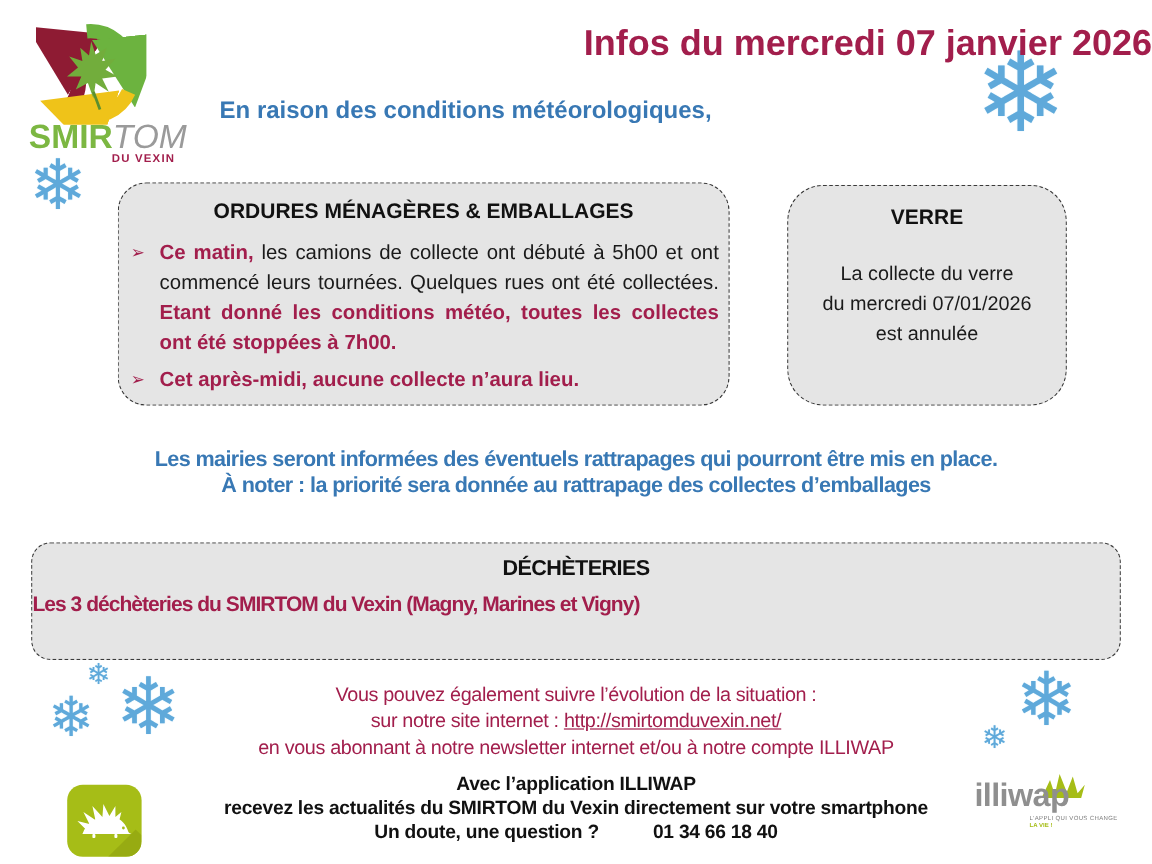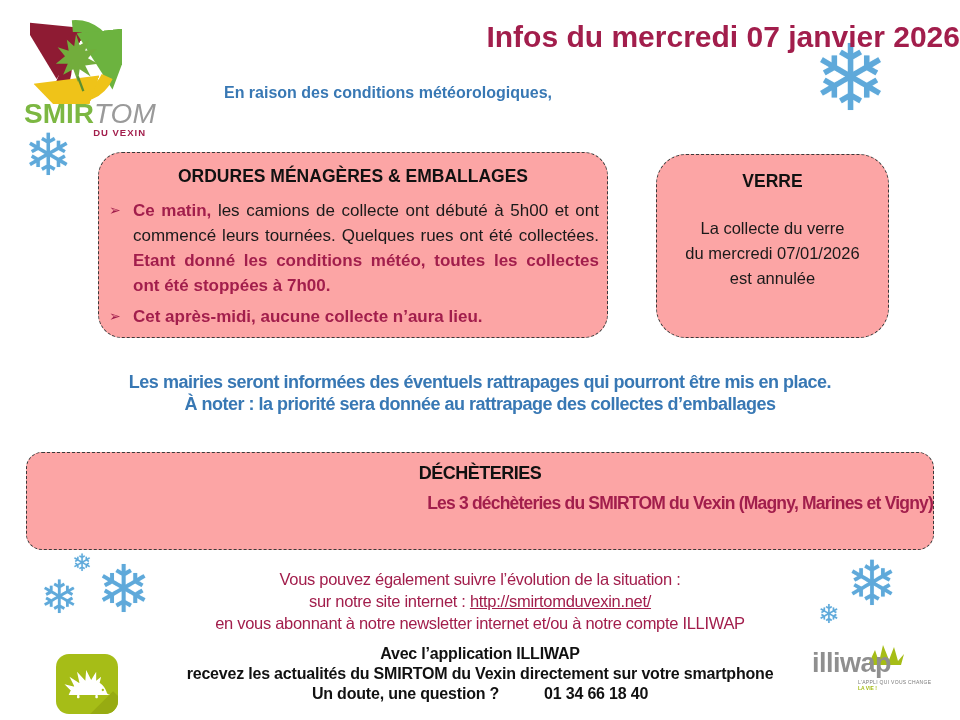--- a/index.html
+++ b/index.html
@@ -3,55 +3,55 @@
 <meta charset="utf-8">
 <style>
   * { margin:0; padding:0; box-sizing:border-box; }
   html,body { width:960px; height:720px; background:#fff; font-family:"Liberation Sans", sans-serif; }
   .page { position:absolute; top:0; left:0; width:960px; height:720px; background:#fff; overflow:hidden; }
 
   
   .title { position:absolute; top:20px; left:0; width:960px; text-align:right;
            font-size:30px; font-weight:bold; color:#A21E4C; }
   .subtitle { position:absolute; top:80px; left:0; width:776px; text-align:center;
-              font-size:16px; font-weight:bold; color:#3878B4; line-height:25px; }
+              font-size:20px; font-weight:bold; color:#3878B4; line-height:25px; }
 
   
   .logo { position:absolute; top:16px; left:24px; width:122px; }
   .logo svg.arrows { display:block; margin-left:6px; }
   .logo-name { font-size:28px; line-height:24px; white-space:nowrap; margin-top:-2px; }
   .logo-name .smir { color:#7CB742; font-weight:bold; }
   .logo-name .tom  { color:#9A9A9A; font-style:italic; }
   .logo-sub { font-size:9.5px; font-weight:bold; color:#A21E4C; text-align:right; letter-spacing:1px; margin-top:1px; }
 
   
   .flake { position:absolute; color:#5FA9DA; line-height:1; text-shadow:0 0 1px #BFE2F5; }
 
   
-  .box { position:absolute; border:1.5px dashed #3a3a3a; background:#fca5a5; }
+  .box { position:absolute; border:1.5px dashed #3a3a3a; background:#e5e5e5; }
   .om-box   { left:98px;  top:152px; width:510px; height:186px; border-radius:24px; }
   .verre-box{ left:656px; top:154px; width:233px; height:184px; border-radius:30px; }
   .dech-box { left:26px;  top:452px; width:908px; height:98px;  border-radius:16px; }
 
   .om-title { text-align:center; font-weight:bold; font-size:17.5px; color:#111; margin-top:13px; }
   .bullets { margin:11px 8px 0 10px; }
   .bullet-row { display:flex; gap:8px; margin-bottom:6px; }
   .bullet-glyph { flex:0 0 16px; color:#A21E4C; font-size:14px; padding-top:4px; }
   .bullet-text { flex:1; font-size:17px; line-height:25px; color:#1a1a1a; text-align:justify; }
   .rb { color:#A21E4C; font-weight:bold; }
 
   .verre-title { text-align:center; font-weight:bold; font-size:17.5px; color:#111; margin-top:16px; }
   .verre-body  { text-align:center; font-size:16.5px; color:#1a1a1a; line-height:25px; margin-top:24px; }
 
   .note { position:absolute; top:371px; left:0; width:960px; text-align:center;
           color:#3878B4; font-weight:bold; font-size:18px; letter-spacing:-0.5px; line-height:22px; }
 
   .dech-title { text-align:center; font-weight:bold; font-size:18px; color:#111;
                 letter-spacing:-0.5px; margin-top:10px; }
-  .dech-body  { text-align:right; font-weight:bold; font-size:17.5px; color:#A21E4C;
+  .dech-body  { text-align:left; font-weight:bold; font-size:17.5px; color:#A21E4C;
                 letter-spacing:-0.8px; line-height:25px; margin-top:7px; }
 
   .follow { position:absolute; top:568px; left:0; width:960px; text-align:center;
             color:#A21E4C; font-size:16.5px; letter-spacing:-0.3px; line-height:22px; }
   .follow .link { text-decoration:underline; cursor:pointer; }
 
   .footer-text { position:absolute; top:644px; left:0; width:960px; text-align:center;
                  color:#111; font-weight:bold; font-size:16px; letter-spacing:-0.2px; line-height:20px; }
   .phone { margin-left:45px; }
 

